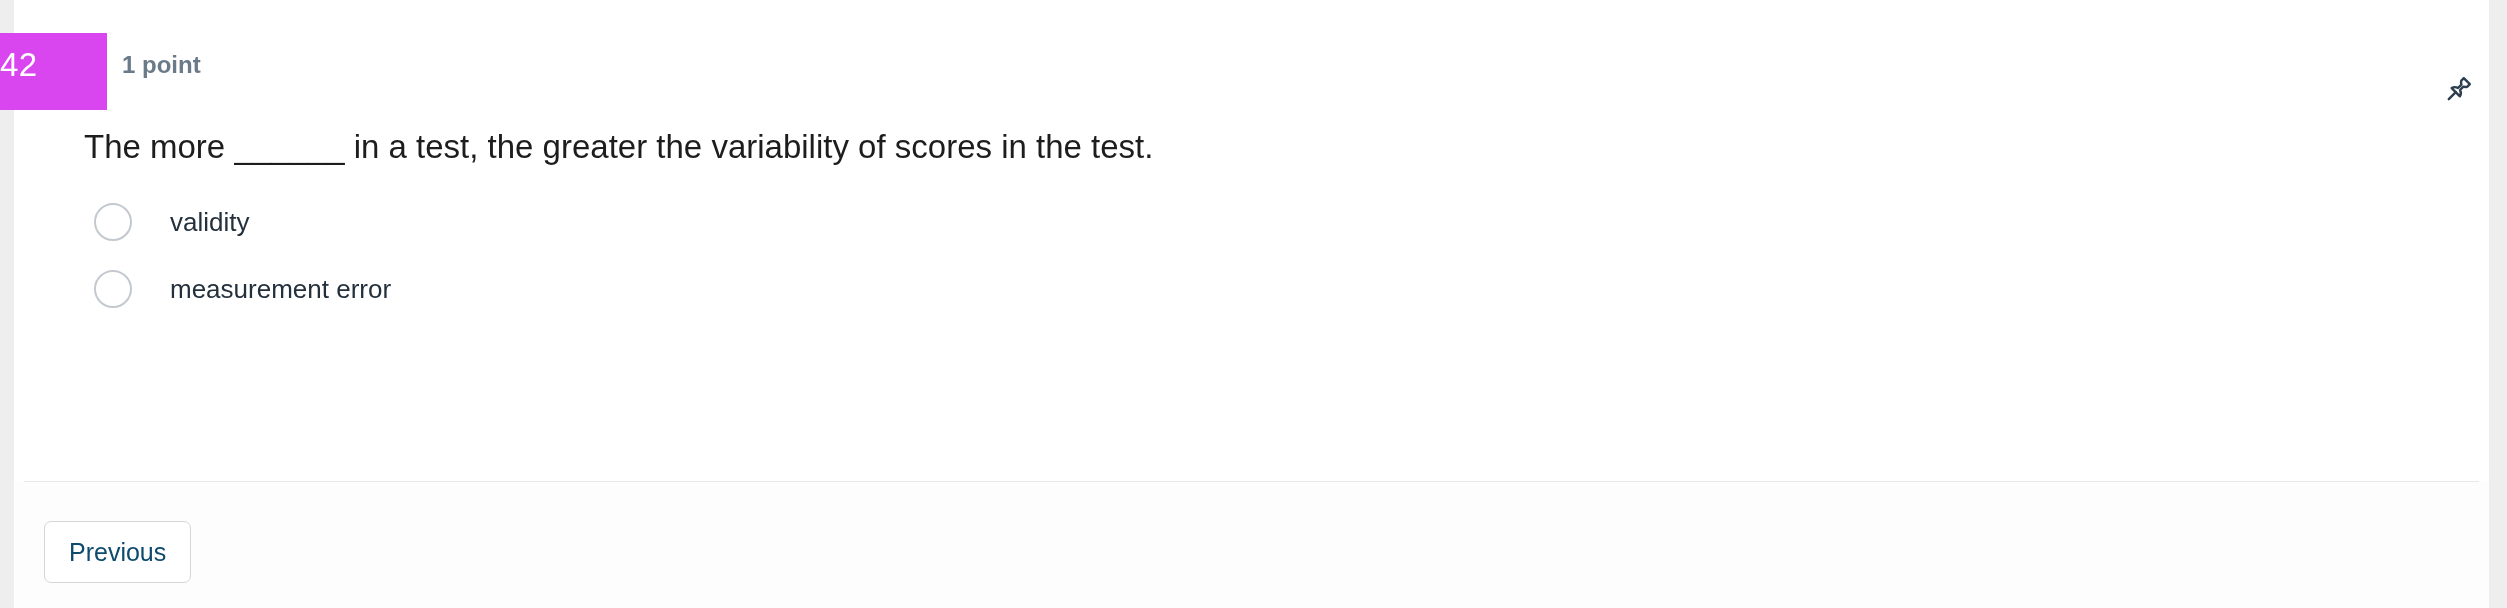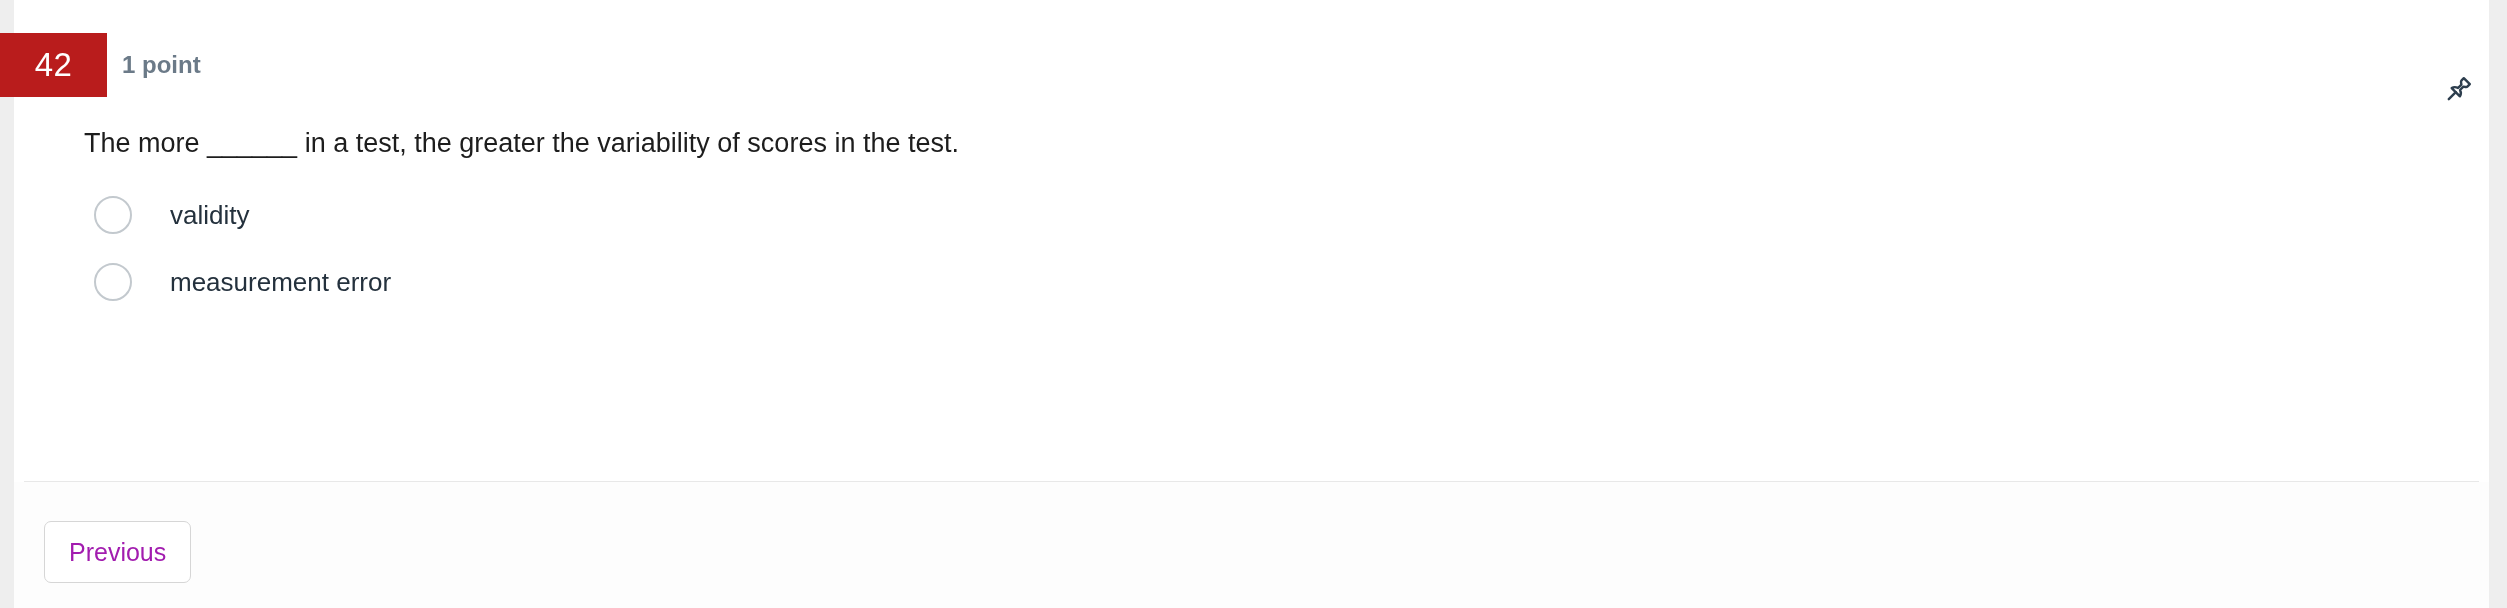--- a/index.html
+++ b/index.html
@@ -42,26 +42,26 @@
     left: 0;
     top: 33px;
     right: 0;
     height: 64px;
   }
   .q-number-badge {
     position: absolute;
     left: -14px;
     top: 0;
     width: 107px;
-    height: 64px;
-    background: #b91c1c;
+    height: 77px;
+    background: #d946ef;
     color: #ffffff;
     font-size: 33px;
     line-height: 64px;
-    text-align: center;
+    text-align: left;
     letter-spacing: 0.5px;
     box-sizing: border-box;
   }
   .q-points {
     position: absolute;
     left: 108px;
     top: 0;
     height: 64px;
     line-height: 64px;
     font-size: 24px;
@@ -85,21 +85,21 @@
   }
 
   
   .q-body {
     position: absolute;
     left: 70px;
     top: 126px;
     right: 60px;
   }
   .q-text {
-    font-size: 27px;
+    font-size: 33px;
     color: #1d1d1d;
     line-height: 1.3;
     margin: 0;
     white-space: pre;
   }
 
   .q-options {
     margin-top: 20px;
   }
   .option-row {
@@ -170,21 +170,21 @@
     background: #fdfdfd;
   }
   .nav-button {
     position: absolute;
     top: 39px;
     height: 62px;
     box-sizing: border-box;
     border: 1px solid #d6d6d6;
     border-radius: 7px;
     background: #ffffff;
-    color: #a21caf;
+    color: #0c4a6e;
     font-family: "Liberation Sans", sans-serif;
     font-size: 25px;
     line-height: 60px;
     text-align: center;
     cursor: pointer;
     padding: 0 24px;
   }
   .nav-button.previous { left: 30px; }
   .nav-button.next     { right: 26px; }
 </style>

